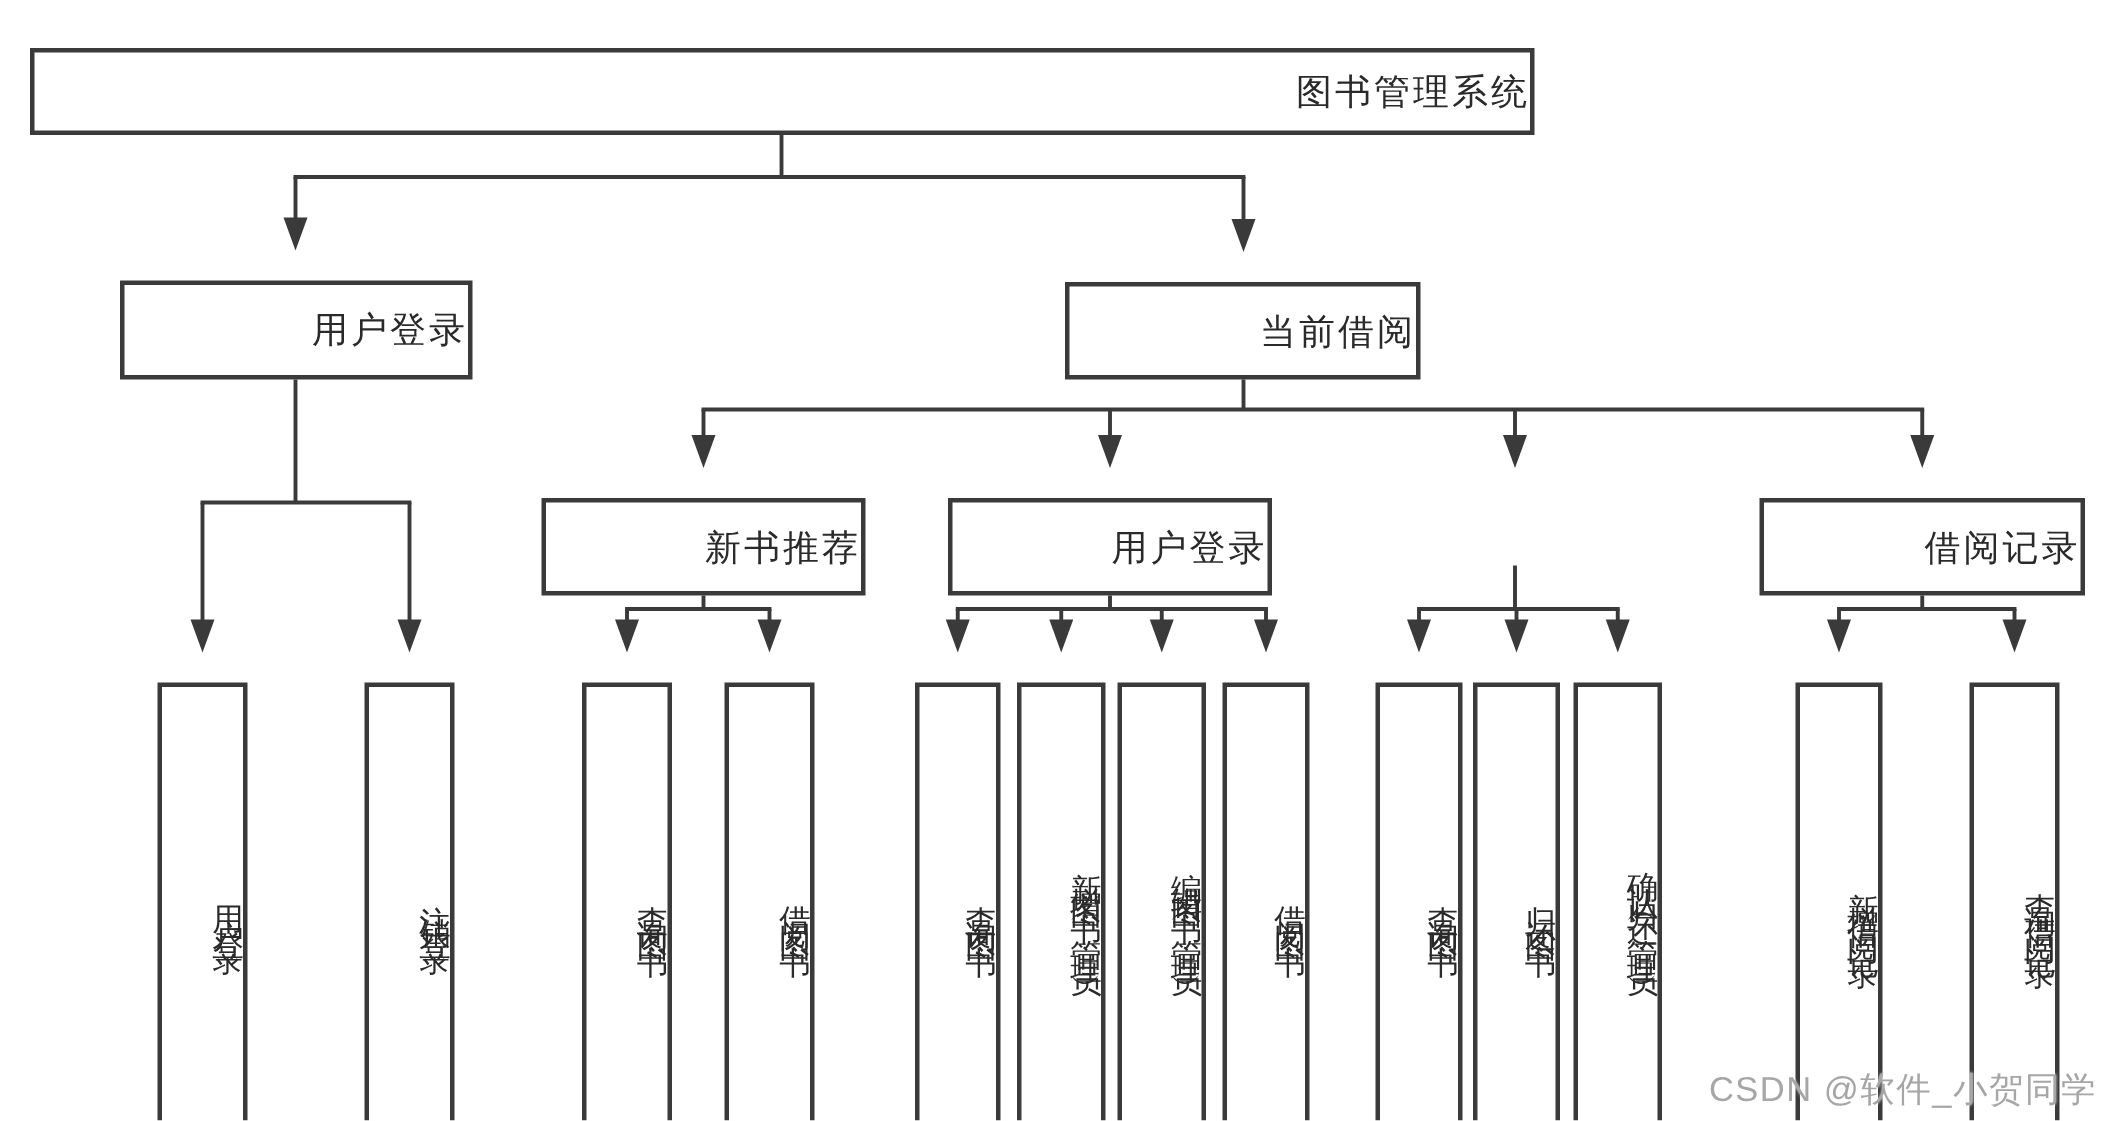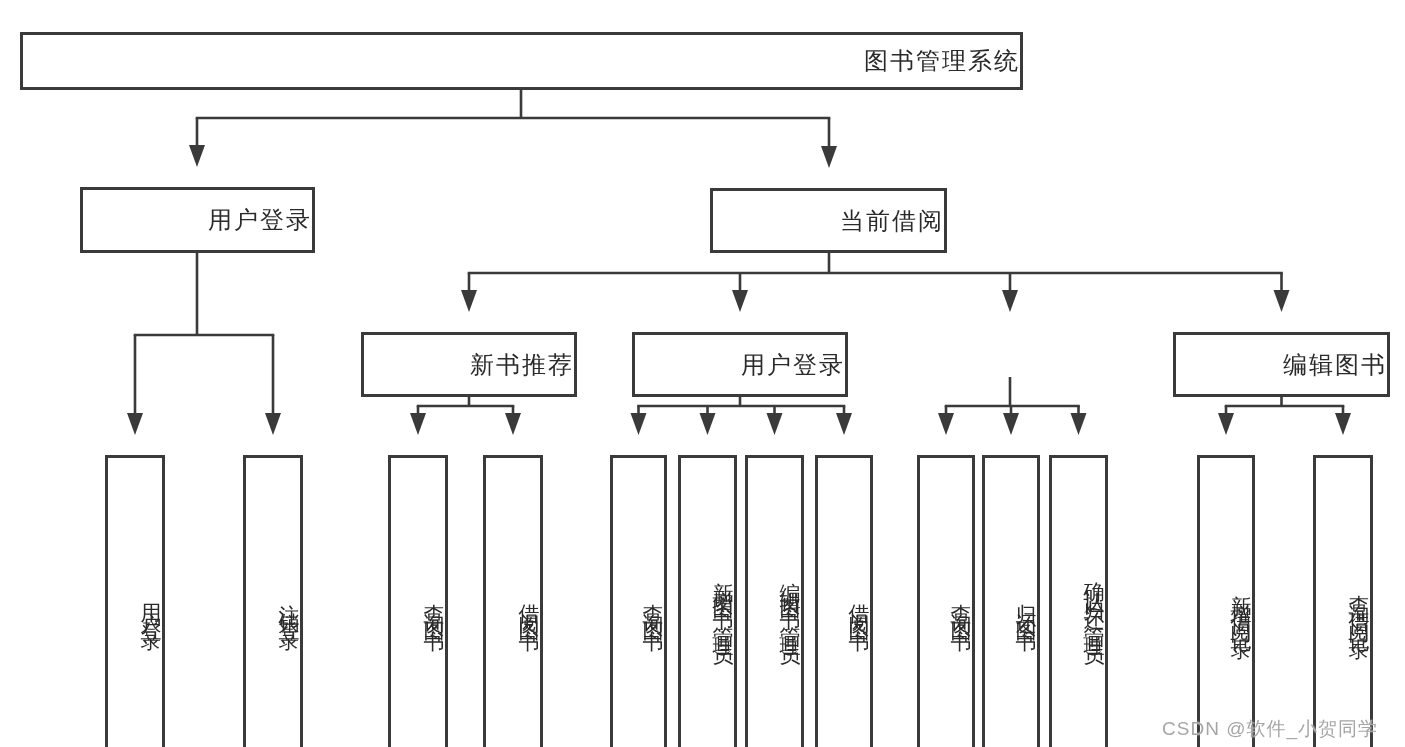--- a/index.html
+++ b/index.html
@@ -39,22 +39,22 @@
     writing-mode:vertical-rl;
     text-orientation:mixed;
     font-size:21px;
     letter-spacing:9px;
     line-height:1;
     white-space:nowrap;
     color:var(--text);
   }
   #watermark{
     position:absolute;
-    right:27px;bottom:5px;
-    font-size:19px;
+    right:7px;bottom:5px;
+    font-size:23px;
     letter-spacing:1px;
     color:var(--wm);
     text-shadow:0 0 2px #fff;
     z-index:5;
     white-space:nowrap;
   }
 </style>
 </head>
 <body>
 
@@ -133,21 +133,21 @@
     <span>当前借阅</span>
   </div>
 
   <div class="node h-node" style="left:361px;top:312px;width:216px;height:65px;padding-left:20px;">
     <span>新书推荐</span>
   </div>
   <div class="node h-node" style="left:632px;top:312px;width:216px;height:65px;">
     <span>用户登录</span>
   </div>
   <div class="node h-node" style="left:1173px;top:312px;width:217px;height:65px;">
-    <span>编辑图书</span>
+    <span>借阅记录</span>
   </div>
 
   <div class="node v-node" style="left:105px;top:435px;width:60px;height:300px;">
     <span>用户登录</span>
   </div>
   <div class="node v-node" style="left:243px;top:435px;width:60px;height:300px;">
     <span>注销登录</span>
   </div>
 
   <div class="node v-node" style="left:388px;top:435px;width:60px;height:300px;">

